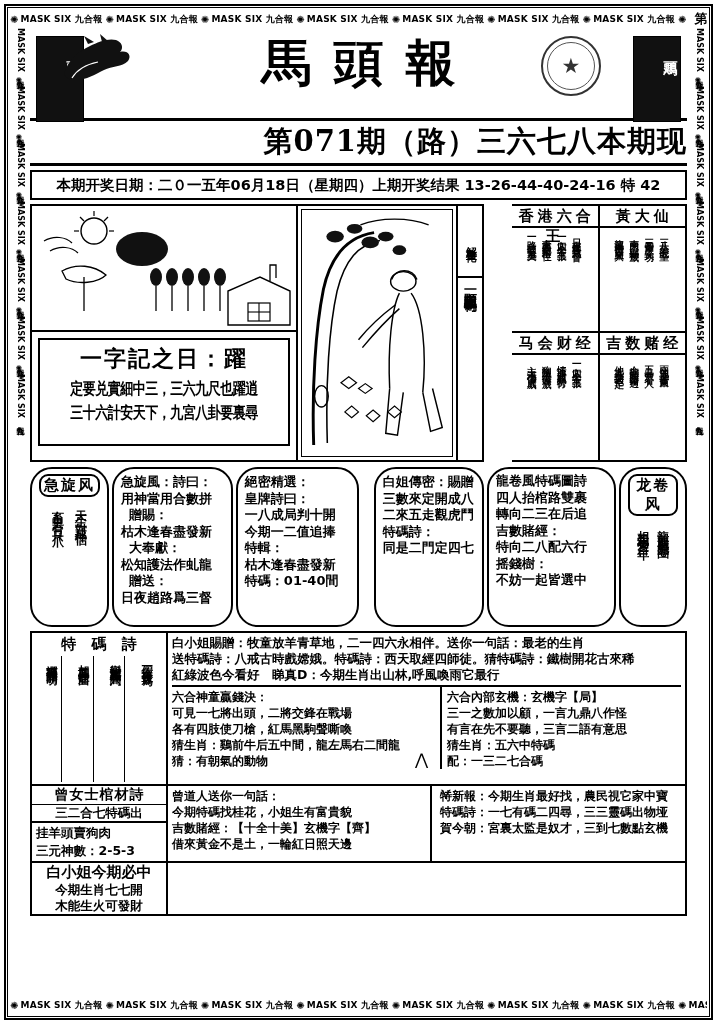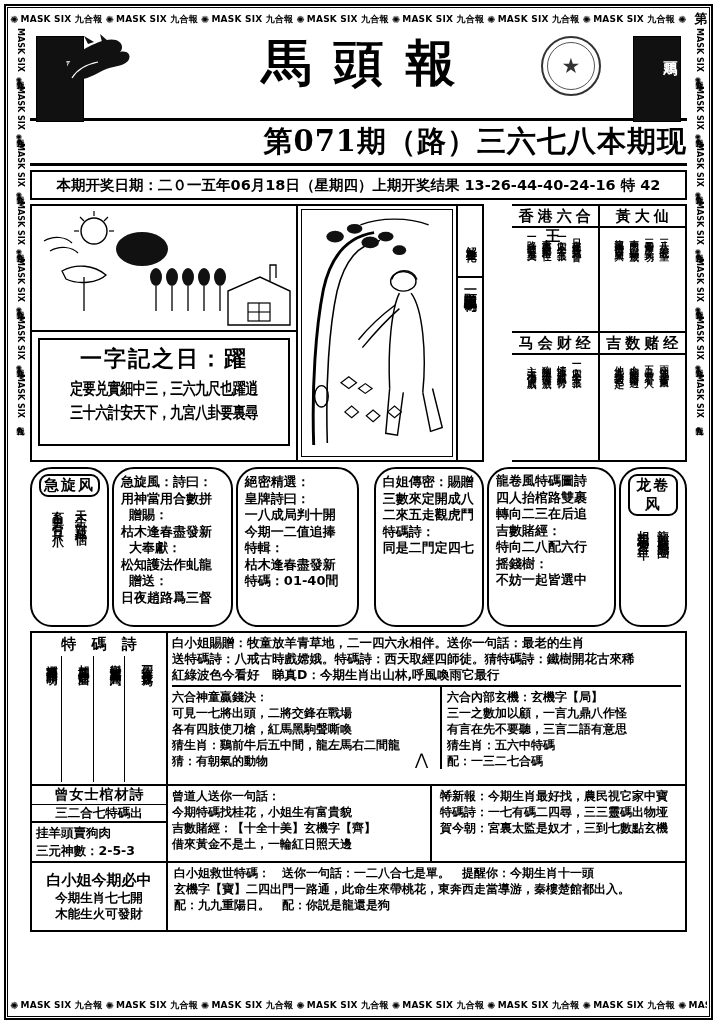--- a/index.html
+++ b/index.html
@@ -467,27 +467,22 @@
         </div>
         <div class="lcell arrowbox" style="flex:1;padding-left:8px">
           <span class="arrow-t">⋎</span>
           <div class="tline sm">特新報：今期生肖最好找，農民視它家中寶</div>
           <div class="tline sm">特碼詩：一七有碼二四尋，三三靈碼出物垭</div>
           <div class="tline sm">賀今朝：宮裏太監是奴才，三到七數點玄機</div>
         </div>
       </div>
 
       <div class="lrow">
-        <div class="lcell b" style="width:136px;padding:8px">
+        <div class="lcell b" style="width:136px;padding:0">
           <div class="hdr ctr" style="font-size:15px;letter-spacing:0;text-indent:0">白小姐今期必中</div>
           <div class="ctr tline">今期生肖七七開</div>
           <div class="ctr tline">木能生火可發財</div>
         </div>
-        <div class="lcell" style="flex:1;padding-left:6px">
-          <div class="tline sm">白小姐救世特碼：　送你一句話：一二八合七是單。　提醒你：今期生肖十一頭</div>
-          <div class="tline sm">玄機字【寶】二四出門一路通，此命生來帶桃花，東奔西走當導游，秦樓楚館都出入。</div>
-          <div class="tline sm">配：九九重陽日。　配：你説是龍還是狗</div>
-        </div>
       </div>
     </div>
 
   </div>
 </div>
 
 </body></html>

